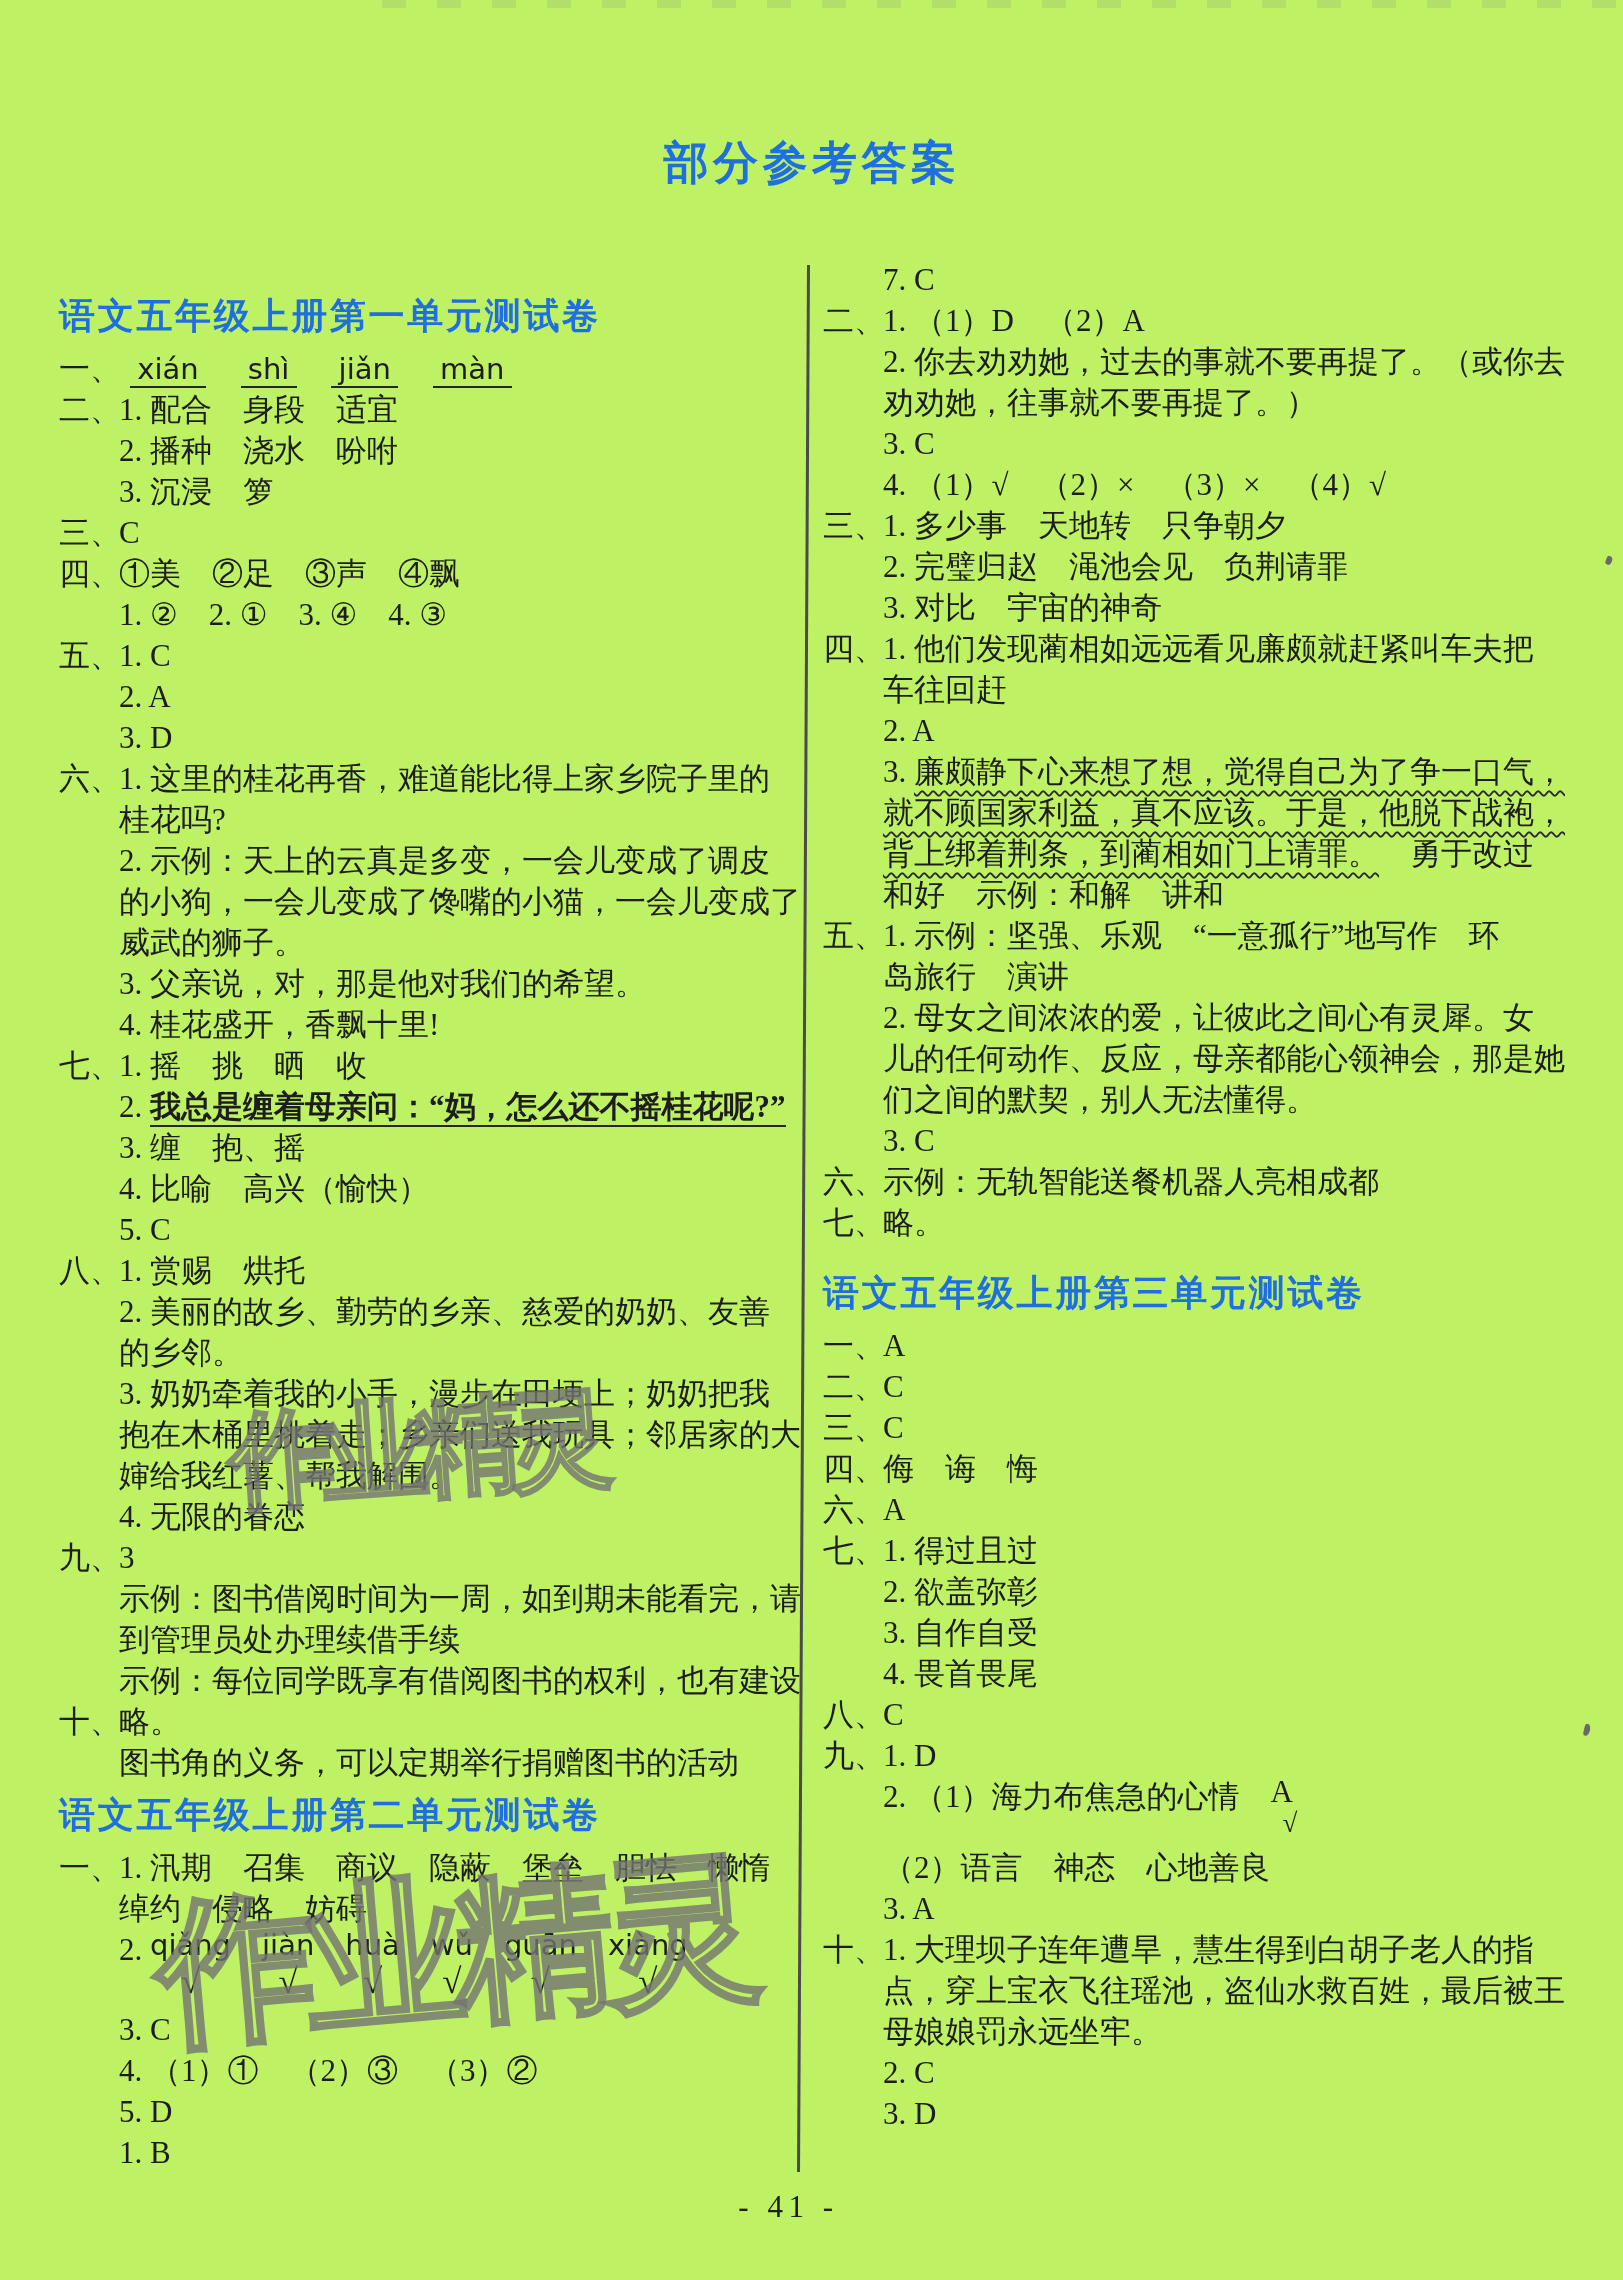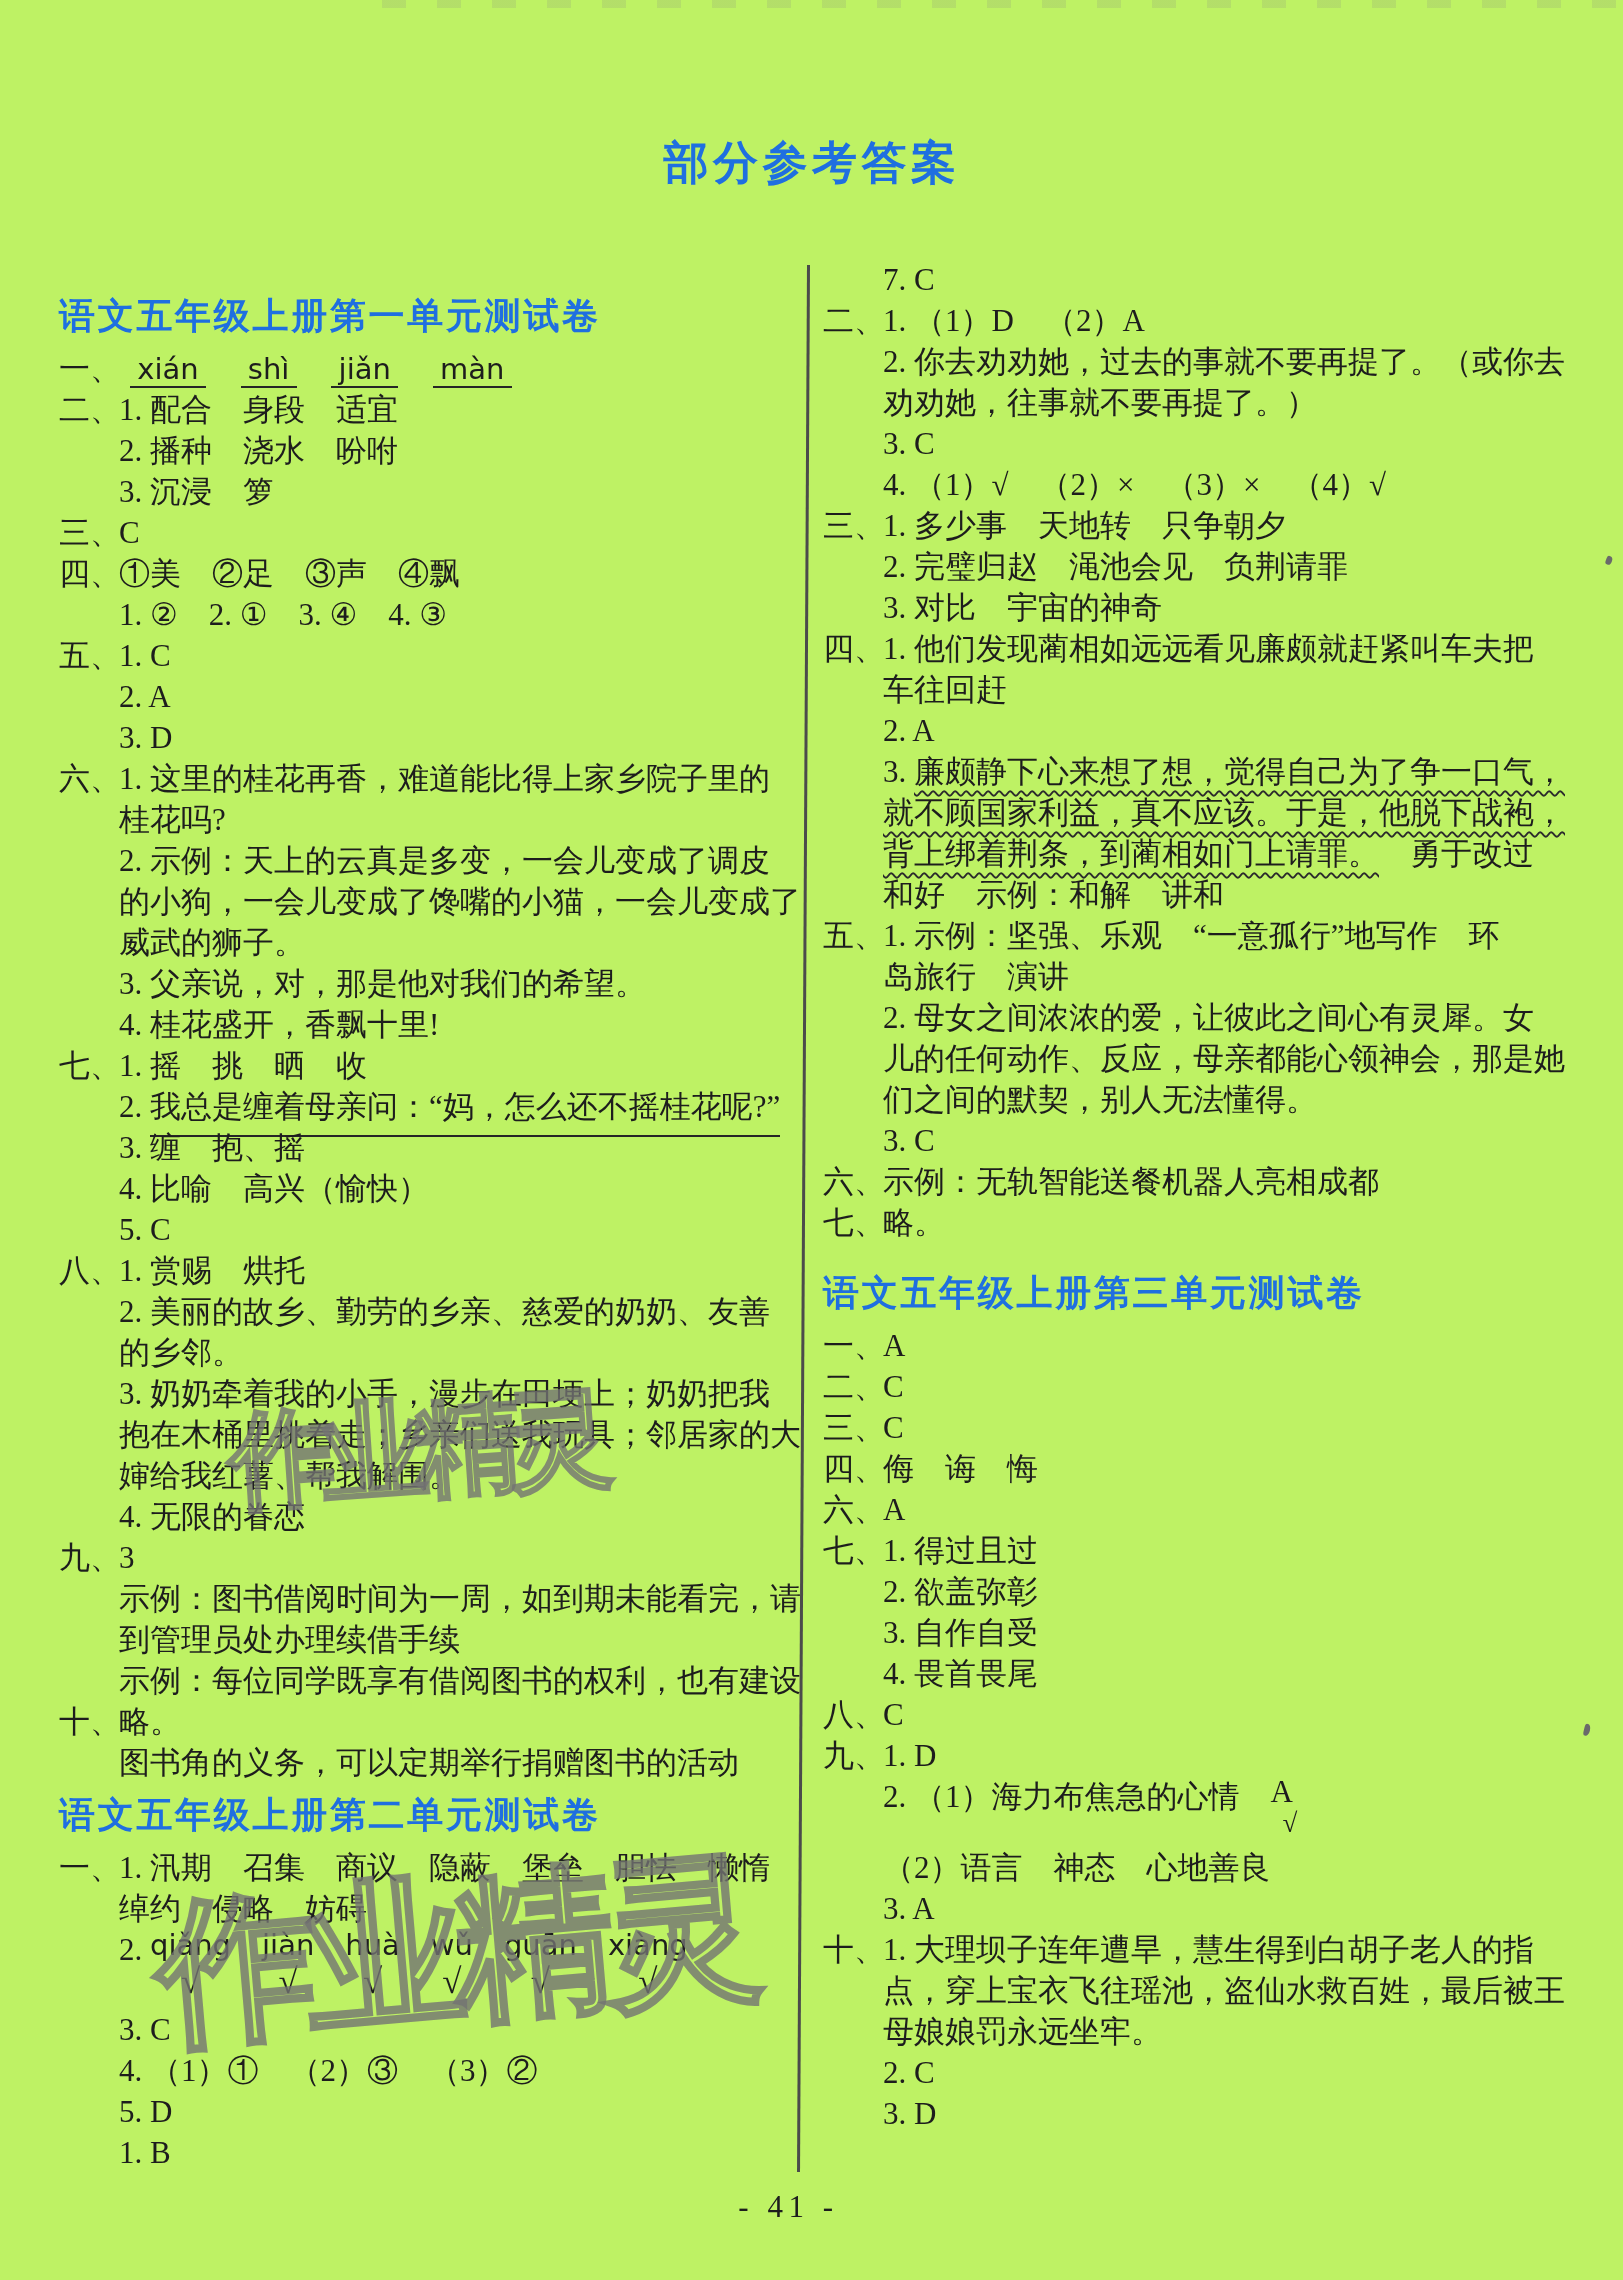--- a/index.html
+++ b/index.html
@@ -20,21 +20,21 @@
   .col{position:absolute;font-size:31px;line-height:41px;white-space:nowrap;}
   .col-left{left:59px;top:284px;width:727px;}
   .col-right{left:823px;top:259px;width:746px;}
   .row{height:41px;}
   .row.tall{height:80px;}
   .row.tall2{height:71px;}
   .row.t1{height:64px;line-height:64px;text-align:left;}
   .row.mt20{margin-top:18px;}
   .utt{font-size:36px;font-weight:bold;color:var(--blue);letter-spacing:2.7px;}
   .mk{display:inline-block;width:60px;}
-  .seg.u-s{border-bottom:2.7px solid #262626;padding-bottom:11px;}
+  .seg.u-s{border-bottom:2.7px solid #262626;padding-bottom:1px;font-weight:bold;}
   .seg.u-w{text-decoration:underline wavy 1.8px #2b2b2b;text-underline-offset:8.2px;}
   .py{
     font-family:"DejaVu Sans","Liberation Sans",sans-serif;font-size:29px;
     border-bottom:2.7px solid #262626;padding:0 7.3px 0 7.3px;margin:0 23.6px 0 11px;
   }
   .pc{display:inline-block;text-align:center;margin-right:31px;vertical-align:top;line-height:1.15;}
   .pcw{display:block;font-family:"DejaVu Sans","Liberation Sans",sans-serif;font-size:29px;}
   .pcc{display:block;font-size:35px;}
   .as{display:inline-block;text-align:center;vertical-align:top;line-height:1.05;}
   .ast{display:block;font-size:31px;}

